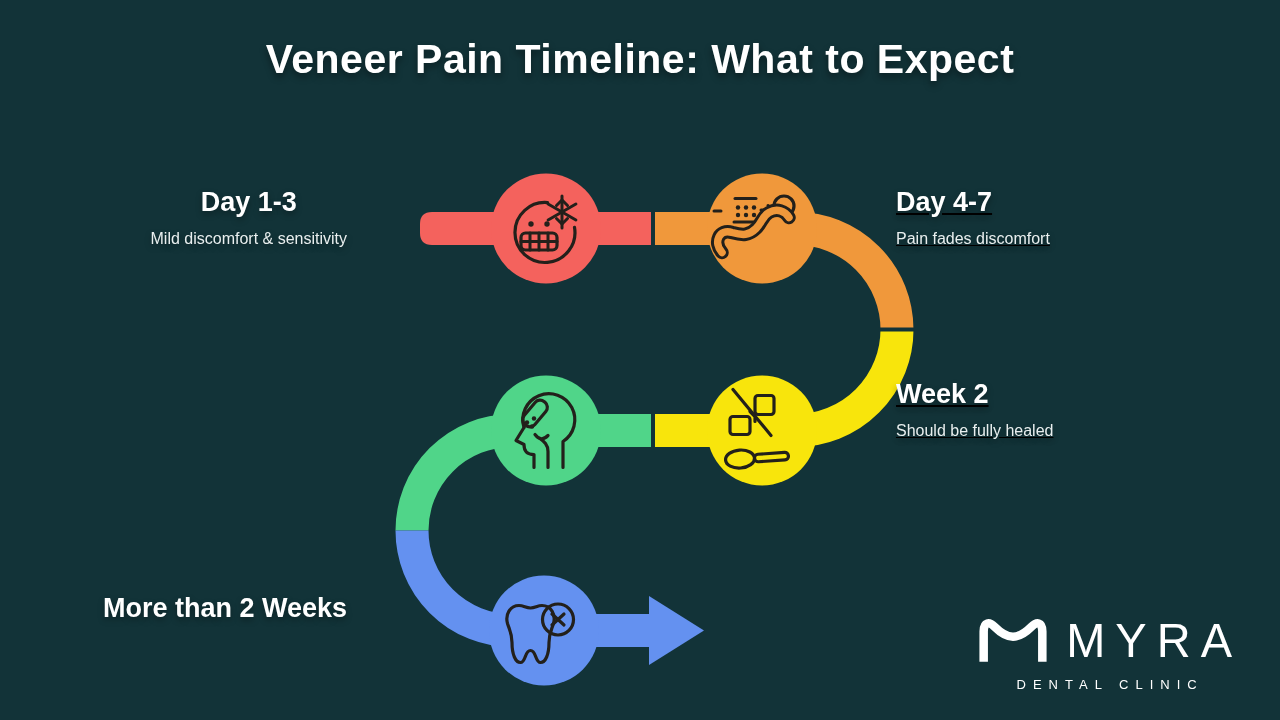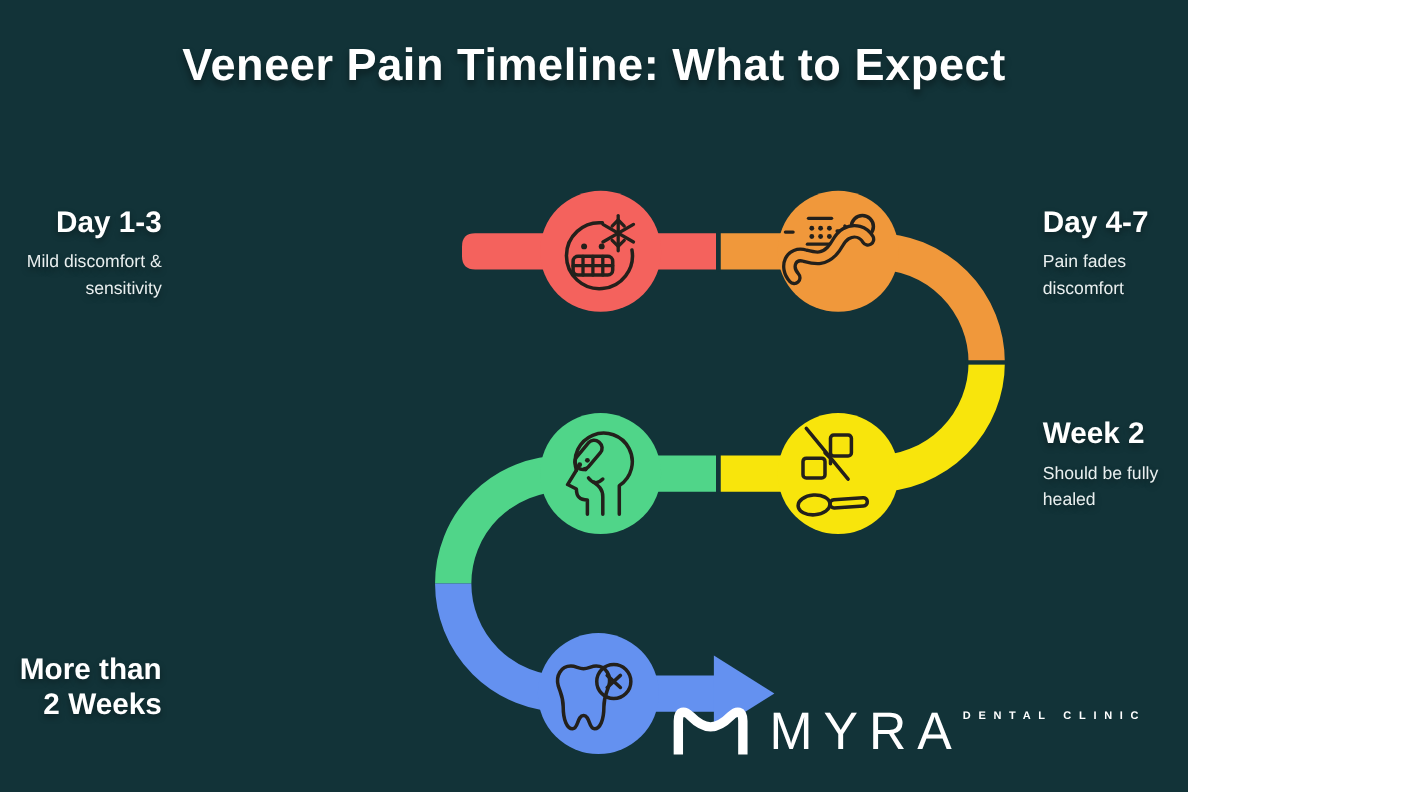--- a/index.html
+++ b/index.html
@@ -1,56 +1,56 @@
 <!DOCTYPE html>
 <html style="--background: #123338; --icon-stroke: #23201B; --text: #FFFFFF; --subtext: #E9EFEF;"><head>
 <meta charset="utf-8">
 <style>
   html,body{margin:0;padding:0;}
   .stage{
-    position:relative;width:1080px;height:720px;overflow:hidden;
+    position:relative;width:1280px;height:720px;overflow:hidden;
     background:var(--background,#123338);
     font-family:"Liberation Sans", sans-serif;
   }
   .title{
     position:absolute;left:0;right:0;top:36px;text-align:center;
     font-size:41px;font-weight:700;color:var(--text,#fff);
     letter-spacing:.5px;
     text-shadow:0 4px 7px rgba(0,0,0,.4);
   }
   .step-label{position:absolute;text-shadow:0 3px 6px rgba(0,0,0,.35);}
   .step-label .head{
     font-size:27px;font-weight:700;color:var(--text,#fff);line-height:32px;
   }
   .step-label .sub{
     font-size:16px;font-weight:400;color:var(--subtext,#e9efef);line-height:24px;margin-top:9px;
   }
-  .lab-left{text-align:right;right:933px;}
-  .lab-right{text-align:left;left:948px;}
+  .lab-left{text-align:center;right:933px;}
+  .lab-right{text-align:left;left:896px;text-decoration:underline;}
   .row1{top:186px;} .row2{top:378px;} .row3{top:592px;}
 
   .timeline-svg{position:absolute;left:0;top:0;}
   .band{fill:none;stroke-width:33;stroke-linecap:butt;}
   .ic{fill:none;stroke:var(--icon-stroke,#23201b);stroke-width:3.2;stroke-linecap:round;stroke-linejoin:round;}
   .ic-thin{stroke-width:3;}
   .ic-fill{fill:var(--icon-stroke,#23201b);stroke:none;}
   .tube-dark{fill:none;stroke:var(--icon-stroke,#23201b);stroke-width:13.5;stroke-linecap:round;stroke-linejoin:round;}
   .tube-light{fill:none;stroke-width:7.5;stroke-linecap:round;stroke-linejoin:round;}
 
   .logo{
     position:absolute;right:38px;bottom:28px;
-    display:flex;flex-direction:row;color:var(--text,#fff);
+    display:flex;flex-direction:column;align-items:center;color:var(--text,#fff);
   }
   .logo-row{display:flex;align-items:center;gap:18px;}
   .logo-word{
     font-size:47px;font-weight:300;letter-spacing:10px;color:var(--text,#fff);
     transform:scaleY(1.02);
   }
   .logo-tag{
-    font-size:10px;font-weight:700;letter-spacing:7px;margin-top:9px;color:var(--text,#fff);
+    font-size:13px;font-weight:400;letter-spacing:7px;margin-top:9px;color:var(--text,#fff);
   }
 </style>
 </head>
 <body>
 
 <div class="stage">
 
   <div class="title">Veneer Pain Timeline: What to Expect</div>
 
   <svg class="timeline-svg" width="1280" height="720" viewBox="0 0 1280 720">

